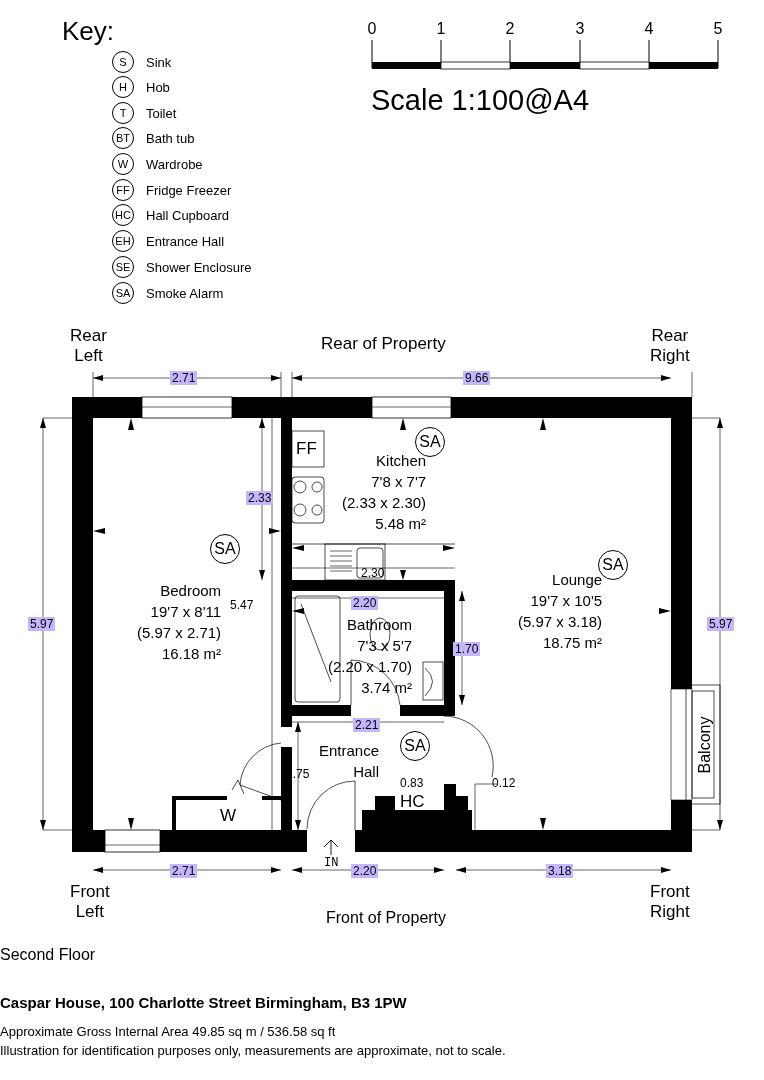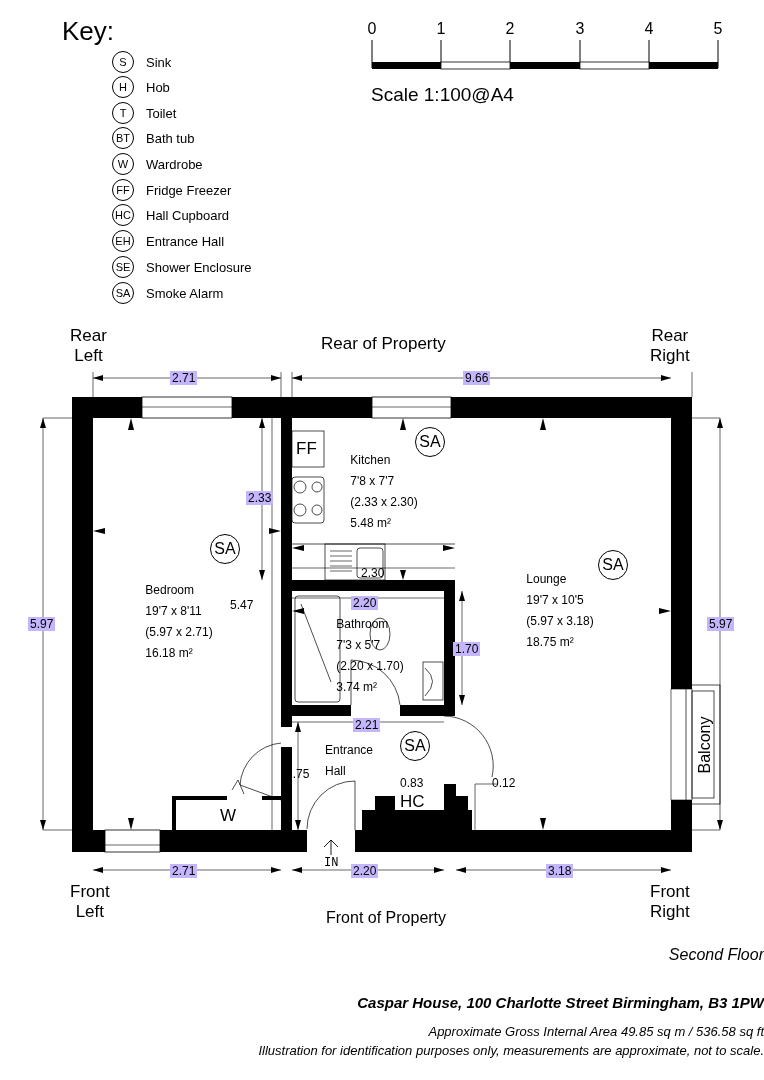--- a/index.html
+++ b/index.html
@@ -4,29 +4,29 @@
 <style>
   html, body { margin:0; padding:0; background:#ffffff; }
   body { width:764px; height:1080px; position:relative; overflow:hidden;
          font-family:"Liberation Sans", sans-serif; color:#000; }
   .abs { position:absolute; }
   .key-title { left:62px; top:16px; font-size:26px; }
   .key-item { position:absolute; left:112px; height:24px; display:flex; align-items:center; }
   .key-circle { width:22px; height:22px; border:1px solid #000; border-radius:50%;
                 font-size:11px; display:flex; align-items:center; justify-content:center; box-sizing:border-box; }
   .key-label { margin-left:12px; font-size:13px; }
-  .scale-label { left:371px; top:84px; font-size:19px; }
+  .scale-label { left:371px; top:84px; font-size:29px; }
   .scale-tick { position:absolute; top:20px; font-size:16px; transform:translateX(-50%); }
   svg { position:absolute; left:0; top:0; }
   .lbl { position:absolute; text-align:center; font-size:17px; line-height:20px; white-space:nowrap; }
   .dim { position:absolute; font-size:12px; background:#c4b5fd; padding:0 2px; line-height:14px; }
-  .room { position:absolute; text-align:left; font-size:12px; line-height:21px; white-space:nowrap; transform:translateX(-50%); }
+  .room { position:absolute; text-align:right; font-size:15px; line-height:21px; white-space:nowrap; transform:translateX(-50%); }
   .sa { position:absolute; width:30px; height:30px; border:1px solid #000; border-radius:50%;
         box-sizing:border-box; font-size:16px; display:flex; align-items:center; justify-content:center; background:transparent; }
-  .footer { position:absolute; left:0; width:764px; text-align:right;font-style:italic; }
+  .footer { position:absolute; left:0; width:764px; text-align:left; }
 </style>
 </head>
 <body>
 
 <div class="abs key-title">Key:</div>
 <div id="key-list">
     <div class="key-item" style="top: 50px;">
       <div class="key-circle">S</div>
       <div class="key-label">Sink</div>
     </div>

